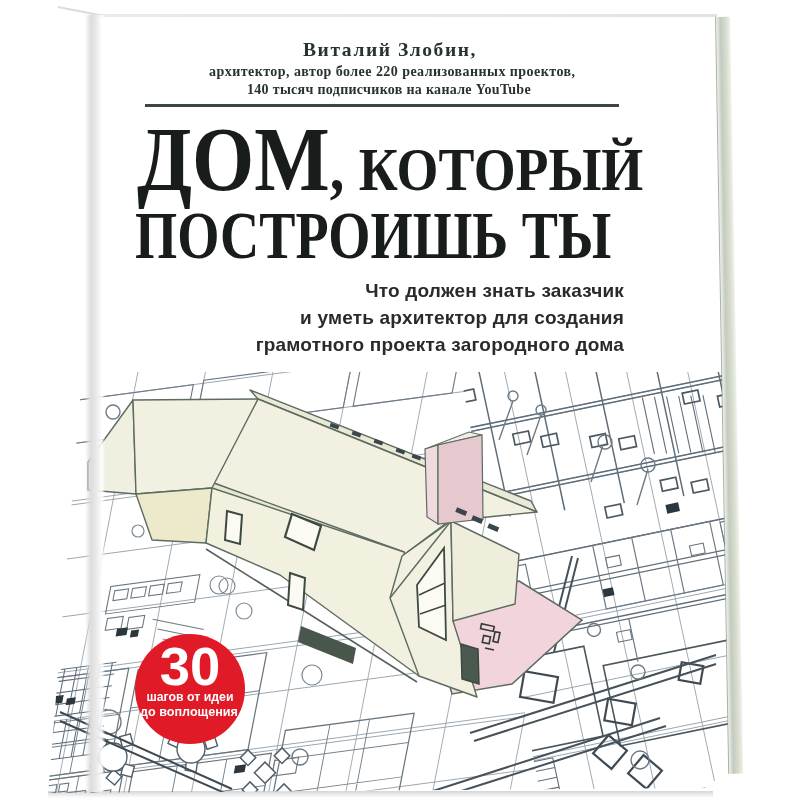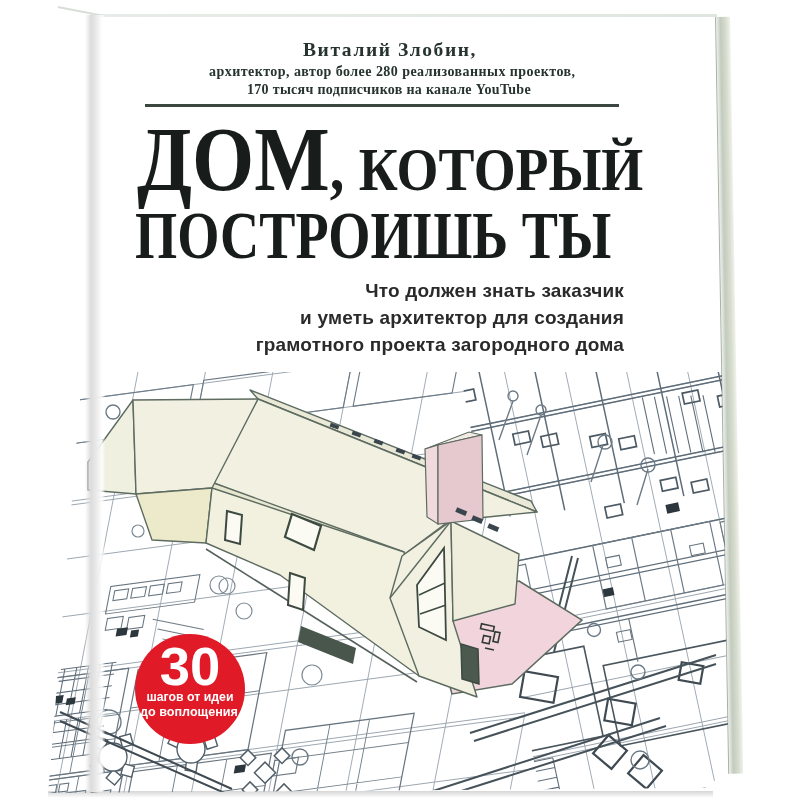--- a/index.html
+++ b/index.html
@@ -17,23 +17,23 @@
   <div class="abs" style="left:85px;top:15px;width:20px;height:777px;background:linear-gradient(90deg,rgba(255,255,255,0.1) 0%,#dcdcdc 30%,#e9e9e9 55%,rgba(255,255,255,0.85) 85%,rgba(255,255,255,0.1) 100%);z-index:5;"></div>
 
   <div class="abs" style="left:90px;top:14px;width:627px;height:3px;background:linear-gradient(90deg,#e8ece8,#dfe6df);"></div>
 
   <div class="abs" style="left:715px;top:17px;width:14px;height:757px;background:linear-gradient(90deg,#eef1ec 0%,#c3cbbf 30%,#d8decf 70%,#f0f2ec 100%);border-left:1px solid #a8b2a6;transform:rotate(-1deg);transform-origin:0 0;"></div>
 
   <div class="abs" style="left:58px;top:6px;width:46px;height:2px;background:#d9ded9;transform:rotate(11deg);transform-origin:0 0;"></div>
 
   <div class="abs" style="left:303px;top:40px;width:180px;font-family:'Liberation Serif',serif;font-weight:bold;color:#26332e;font-size:19.5px;line-height:1;letter-spacing:1.6px;white-space:nowrap;">Виталий Злобин,</div>
 
-  <div class="abs" style="left:209px;top:65px;width:370px;font-family:'Liberation Serif',serif;font-weight:bold;color:#26332e;font-size:14px;line-height:1;letter-spacing:0.45px;white-space:nowrap;">архитектор, автор более 280 реализованных проектов,</div>
-
-  <div class="abs" style="left:247px;top:83px;width:290px;font-family:'Liberation Serif',serif;font-weight:bold;color:#26332e;font-size:14px;line-height:1;letter-spacing:0.3px;white-space:nowrap;">170 тысяч подписчиков на канале YouTube</div>
+  <div class="abs" style="left:209px;top:65px;width:370px;font-family:'Liberation Serif',serif;font-weight:bold;color:#26332e;font-size:14px;line-height:1;letter-spacing:0.45px;white-space:nowrap;">архитектор, автор более 220 реализованных проектов,</div>
+
+  <div class="abs" style="left:247px;top:83px;width:290px;font-family:'Liberation Serif',serif;font-weight:bold;color:#26332e;font-size:14px;line-height:1;letter-spacing:0.3px;white-space:nowrap;">140 тысяч подписчиков на канале YouTube</div>
 
   <div class="abs" style="left:145px;top:104px;width:474px;height:3px;background:#3d4742;"></div>
 
   <div class="abs" style="left:137px;top:113px;font-family:'Liberation Serif',serif;font-weight:bold;color:#181d1b;font-size:92px;line-height:1;white-space:nowrap;transform:scaleX(0.869);transform-origin:0 0;">ДОМ<span style="font-size:67px;">, </span><span style="font-size:62px;">КОТОРЫЙ</span></div>
 
   <div class="abs" style="left:135px;top:201px;font-family:'Liberation Serif',serif;font-weight:bold;color:#181d1b;font-size:68px;line-height:1;white-space:nowrap;transform:scaleX(0.798);transform-origin:0 0;">ПОСТРОИШЬ ТЫ</div>
 
   <div class="abs" style="left:190px;top:277px;width:434px;text-align:right;font-weight:bold;color:#2a2a2a;font-size:19px;line-height:27px;letter-spacing:0.2px;">Что должен знать заказчик<br>и уметь архитектор для создания<br>грамотного проекта загородного дома</div>
 
   <svg class="abs" style="left:0;top:0;" width="800" height="800" viewBox="0 0 800 800">

